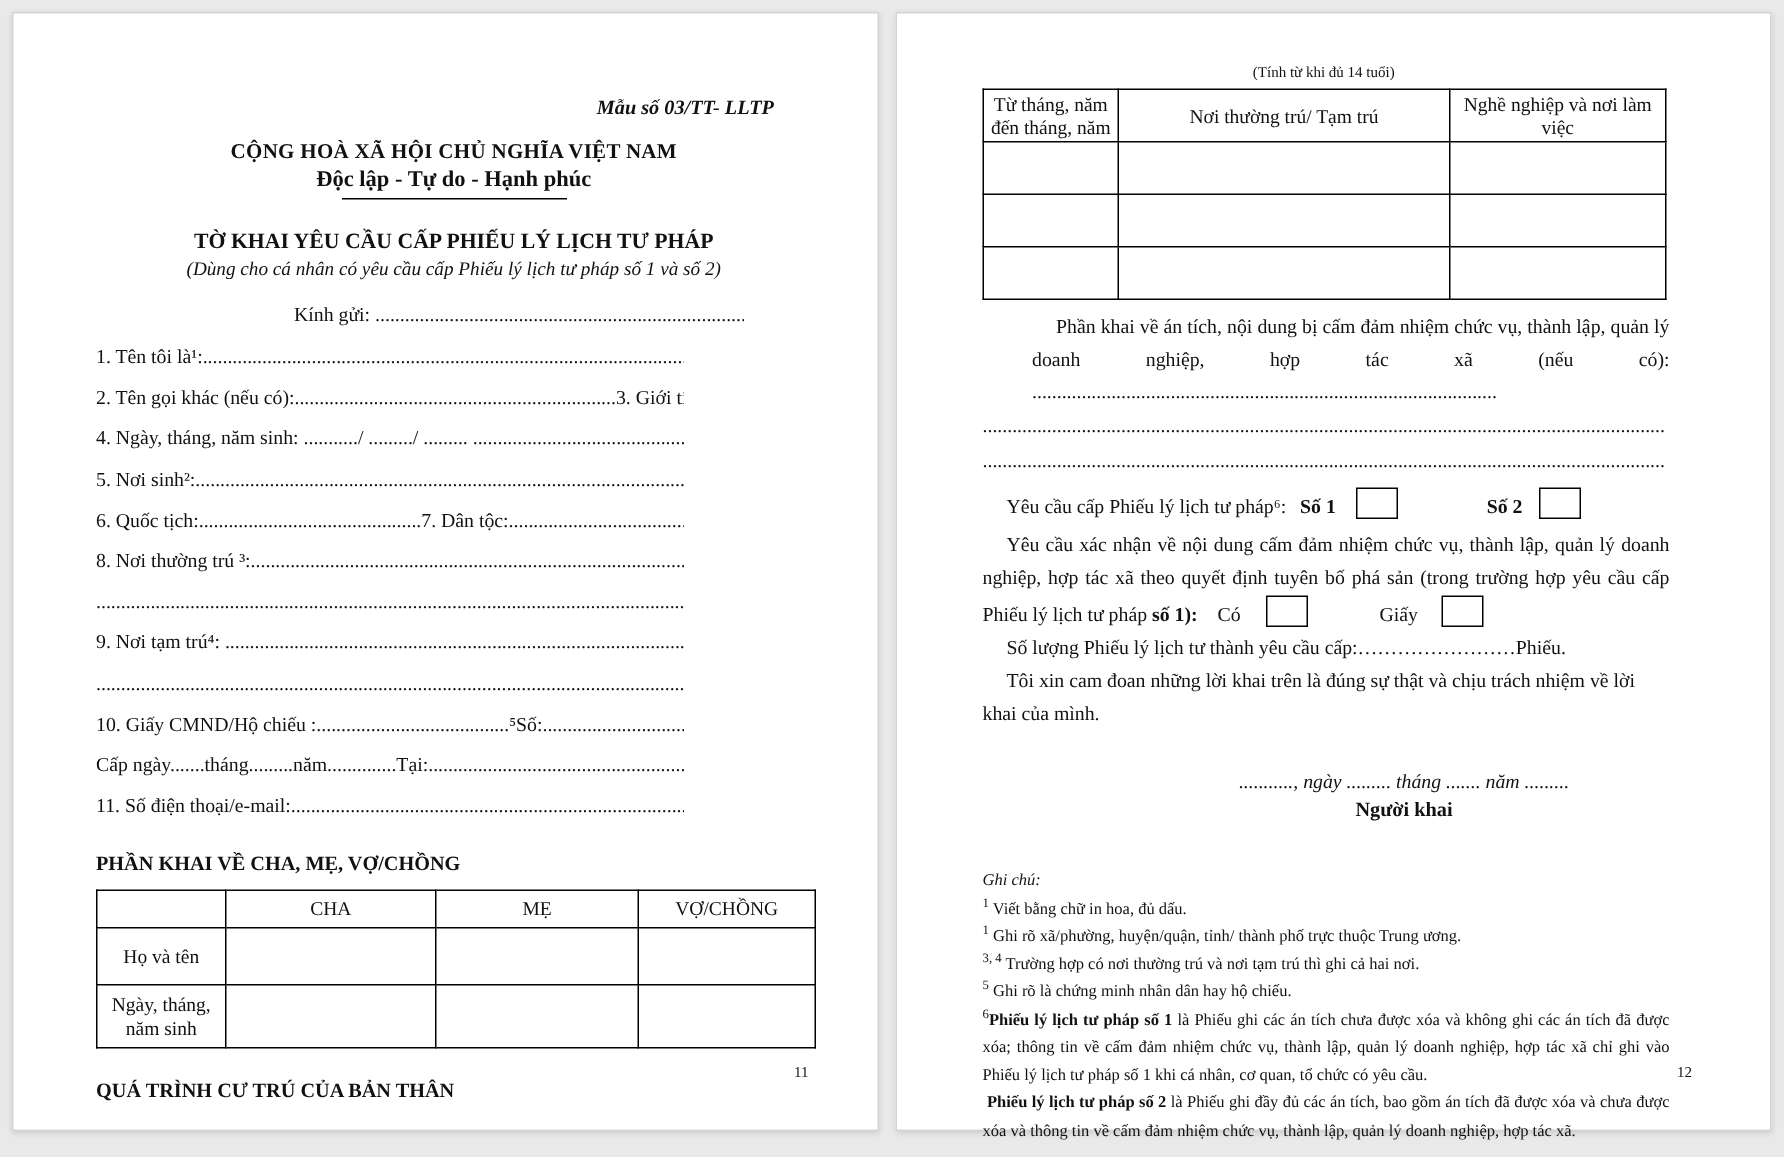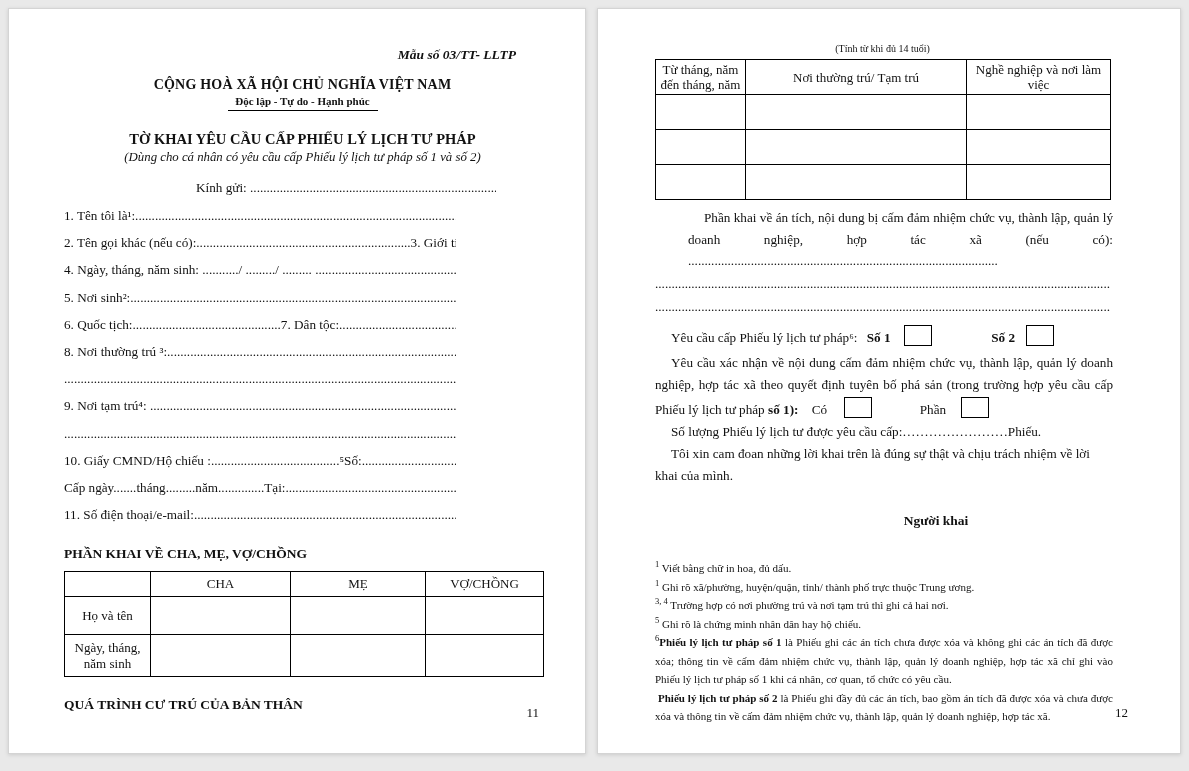--- a/index.html
+++ b/index.html
@@ -8,43 +8,43 @@
     background:#e9e9e9;
     font-family:"Liberation Serif","DejaVu Serif",serif;
     color:#111;
     -webkit-font-smoothing:antialiased;
   }
   .page{
     position:absolute;top:8px;height:746px;background:#ffffff;
     border:1px solid #d4d4d4;box-shadow:0 1px 4px rgba(0,0,0,.13);
     box-sizing:border-box;
   }
-  #page1{left:8px;width:578px;padding:28px 44px 0 55px;}
+  #page1{left:8px;width:578px;padding:45px 44px 0 55px;}
   #page2{left:597px;width:584px;padding:34px 67px 0 57px;}
 
   
   .form-code{ text-align:right;margin:10px 25px 4px 0;font-weight:bold;font-style:italic;font-size:13.5px;}
   .nat1{text-align:center;font-weight:bold;font-size:14px;letter-spacing:.2px;margin-top:14px;}
-  .nat2{text-align:center;font-weight:bold;font-size:11px;margin-top:2px;}
+  .nat2{text-align:center;font-weight:bold;font-size:15px;margin-top:2px;}
   .nat-underline{width:150px;border-bottom:1.5px solid #000;margin:3px auto 0 auto;}
   .doc-title{text-align:center;font-weight:bold;font-size:14.5px;margin-top:20px;}
   .doc-subtitle{text-align:center;font-style:italic;font-size:12.8px;margin-top:2px;}
   .to-line{width:300px;margin:15px 0 6px 132px;font-size:13.2px;white-space:nowrap;overflow:hidden;}
   .fline{width:392px;font-size:13.2px;line-height:27.2px;white-space:nowrap;overflow:hidden;}
   .sec-heading{font-weight:bold;font-size:13.5px;text-align:left;margin-top:18px;}
   table{border-collapse:collapse;table-layout:fixed;}
   td,th{border:1.5px solid #000;font-weight:normal;font-size:13px;text-align:center;vertical-align:middle;padding:2px 4px;box-sizing:border-box;}
   #family-table{width:472px;margin-top:9px;}
   #family-table .c0{width:86px;} #family-table .c1{width:140px;}
   #family-table .c2{width:135px;} #family-table .c3{width:118px;}
   #family-table tr.hd td{height:25px;}
   #family-table tr.r1 td{height:38px;}
   #family-table tr.r2 td{height:42px;}
   .residence-heading{font-weight:bold;font-size:13.5px;text-align:left;margin-top:20px;}
-  .pagenum{position:absolute;bottom:32px;font-size:13px;}
+  .pagenum{position:absolute;bottom:32px;font-size:10px;}
   #page1 .pagenum{right:46px;}
   #page2 .pagenum{right:52px;text-align:right;}
 
   
   .age-note{text-align:center;font-size:10px;width:455px;}
   #residence-table{width:455px;margin-top:5px;}
   #residence-table .c0{width:90px;} #residence-table .c1{width:221px;} #residence-table .c2{width:144px;}
   #residence-table tr.hd td{height:31px;line-height:15px;}
   #residence-table tr.row td{height:35px;}
   .para{font-size:13.2px;line-height:21.5px;text-align:justify;text-indent:16px;margin-top:7px;margin-left:33px;}
@@ -154,34 +154,36 @@
     <span class="bold" style="margin-left:6px;">Số 1</span>
     <span class="checkbox" style="margin-left:10px;"></span>
     <span class="bold" style="margin-left:56px;">Số 2</span>
     <span class="checkbox" style="margin-left:8px;"></span>
   </div>
 
   <div class="confirm">
     <span>Yêu cầu xác nhận về nội dung cấm đảm nhiệm chức vụ, thành lập, quản lý doanh nghiệp, hợp tác xã theo quyết định tuyên bố phá sản (trong trường hợp yêu cầu cấp Phiếu lý lịch tư pháp </span><span class="bold">số 1):</span>
     <span style="margin-left:10px;">Có</span>
     <span class="checkbox" style="margin-left:14px;"></span>
-    <span style="margin-left:44px;">Phần</span>
+    <span style="margin-left:44px;">Giấy</span>
     <span class="checkbox" style="margin-left:12px;"></span>
   </div>
 
-  <div class="plain-line">Số lượng Phiếu lý lịch tư được yêu cầu cấp:……………………Phiếu.</div>
+  <div class="plain-line">Số lượng Phiếu lý lịch tư thành yêu cầu cấp:……………………Phiếu.</div>
   <div class="plain-line">Tôi xin cam đoan những lời khai trên là đúng sự thật và chịu trách nhiệm về lời khai của mình.</div>
 
   <div class="sig-block">
+    <div class="sig-date">..........., ngày ......... tháng ....... năm .........</div>
     <div class="sig-role">Người khai</div>
   </div>
 
   <div class="notes">
+    <div class="notes-heading">Ghi chú:</div>
     <div class="fn"><sup>1</sup> <span>Viết bằng chữ in hoa, đủ dấu.</span></div>
     <div class="fn"><sup>1</sup> <span>Ghi rõ xã/phường, huyện/quận, tỉnh/ thành phố trực thuộc Trung ương.</span></div>
-    <div class="fn"><sup>3, 4</sup> <span>Trường hợp có nơi phường trú và nơi tạm trú thì ghi cả hai nơi.</span></div>
+    <div class="fn"><sup>3, 4</sup> <span>Trường hợp có nơi thường trú và nơi tạm trú thì ghi cả hai nơi.</span></div>
     <div class="fn"><sup>5</sup> <span>Ghi rõ là chứng minh nhân dân hay hộ chiếu.</span></div>
     <div class="fn"><sup>6</sup><span class="bold">Phiếu lý lịch tư pháp số 1</span><span> là Phiếu ghi các án tích chưa được xóa và không ghi các án tích đã được xóa; thông tin về cấm đảm nhiệm chức vụ, thành lập, quản lý doanh nghiệp, hợp tác xã chỉ ghi vào Phiếu lý lịch tư pháp số 1 khi cá nhân, cơ quan, tổ chức có yêu cầu.</span></div>
     <div class="fn"><span class="bold lead-space">Phiếu lý lịch tư pháp số 2</span><span> là Phiếu ghi đầy đủ các án tích, bao gồm án tích đã được xóa và chưa được xóa và thông tin về cấm đảm nhiệm chức vụ, thành lập, quản lý doanh nghiệp, hợp tác xã.</span></div>
   </div>
 
   <div class="pagenum">12</div>
 </div>
 
 </body></html>

